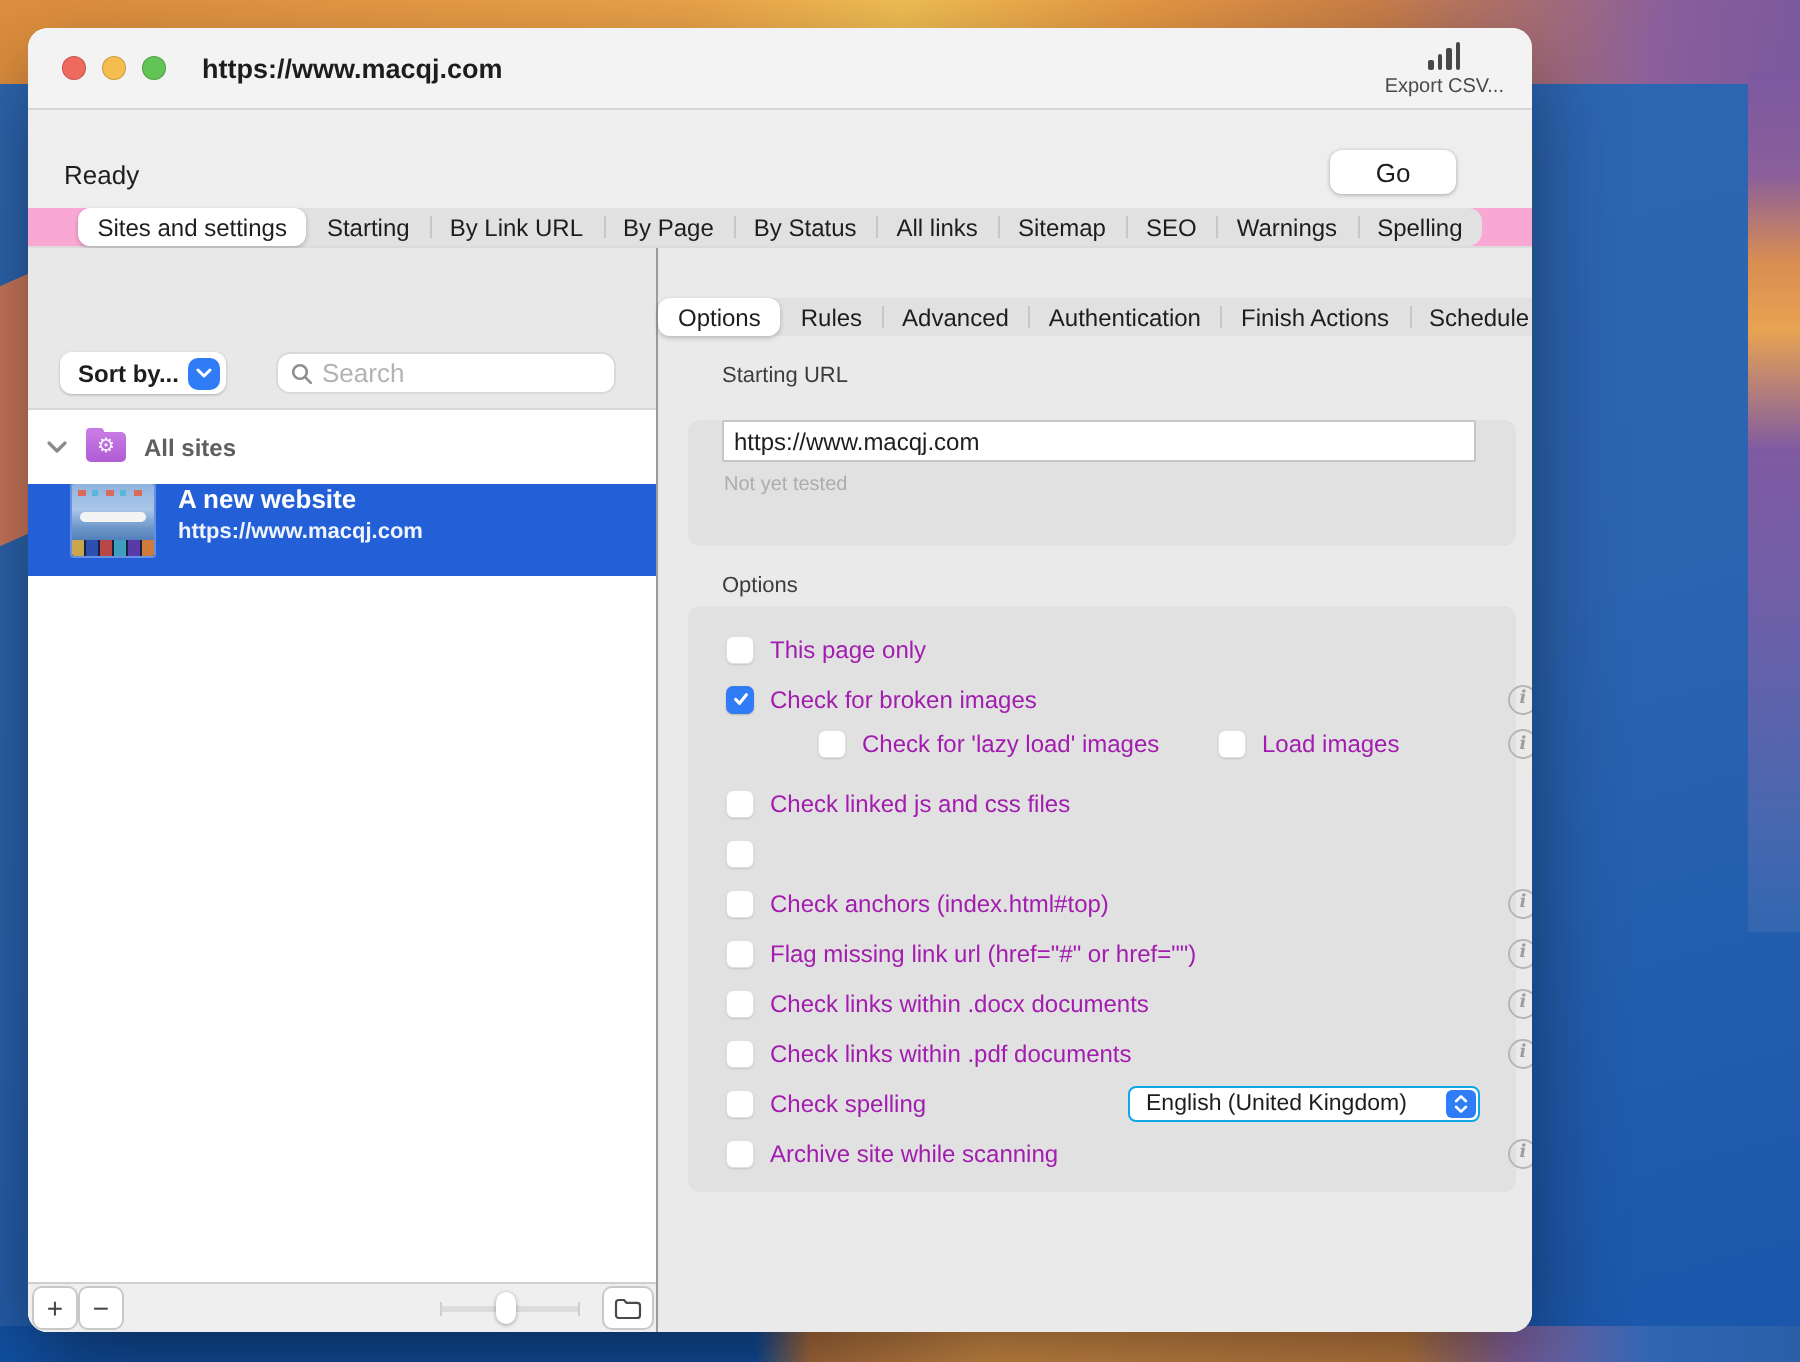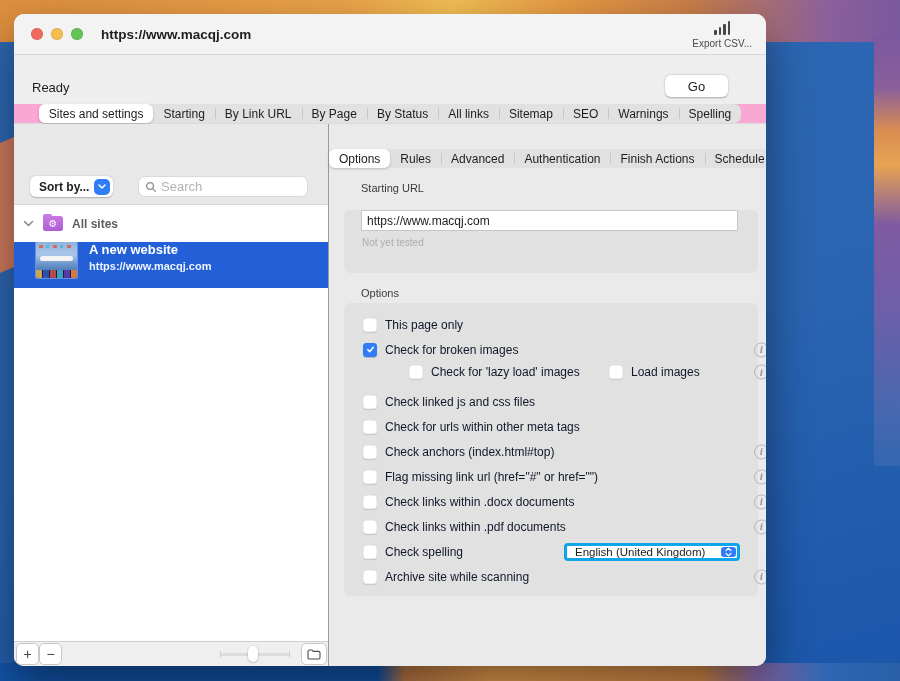--- a/index.html
+++ b/index.html
@@ -104,25 +104,25 @@
 
   .opt-row { position:relative; height:25px; display:flex; align-items:center; padding-left:19px; }
   .opt-row.lazy { height:20px; padding-left:65px; }
   .opt-row.gap-top { margin-top:7px; }
   .opt-col2 { position:absolute; left:265px; display:flex; align-items:center; }
   .cb { width:14px; height:14px; border-radius:3.5px; background:#fff; flex:none; margin-right:8px;
     box-shadow:inset 0 0 0 .5px rgba(0,0,0,.12), 0 .5px 1px rgba(0,0,0,.12); display:flex; align-items:center; justify-content:center; }
   .cb svg { display:none; }
   .cb.checked { background:#2f7cf6; box-shadow:0 .5px 1px rgba(0,0,0,.2); }
   .cb.checked svg { display:block; }
-  .opt-label { font-size:12px; color:#0f172a; white-space:nowrap; }
+  .opt-label { font-size:12px; color:#a21caf; white-space:nowrap; }
   .info { position:absolute; left:410px; top:50%; transform:translateY(-50%); width:15px; height:15px; border-radius:50%;
     border:1px solid #b6b6b6; color:#9d9d9d; font:italic 600 9px "DejaVu Serif",serif; display:flex; align-items:center; justify-content:center; }
   .popup { position:absolute; left:220px; top:50%; transform:translateY(-50%); width:176px; height:18px; background:#fff;
-    border:3px solid #0ea5e9; border-radius:4px; display:flex; align-items:center; padding-left:8px; }
+    border:1px solid #0ea5e9; border-radius:4px; display:flex; align-items:center; padding-left:8px; }
   .popup-label { font-size:11.5px; color:#1d1d1f; }
   .stepper { position:absolute; right:1px; top:1px; bottom:1px; width:15px; background:#2f7cf6; border-radius:3px;
     display:flex; align-items:center; justify-content:center; }
 </style>
 </head>
 <body>
 
 <div class="stage">
   <div class="wp-base"></div>
   <div class="wp-top"></div>
@@ -286,21 +286,20 @@
             <span class="info">i</span>
           </div>
 
           <div class="opt-row gap-top">
             <span class="cb"></span>
             <span class="opt-label">Check linked js and css files</span>
           </div>
 
           <div class="opt-row">
             <span class="cb"></span>
-            <span class="opt-label">Check for urls within other meta tags</span>
           </div>
 
           <div class="opt-row">
             <span class="cb"></span>
             <span class="opt-label">Check anchors (index.html#top)</span>
             <span class="info">i</span>
           </div>
 
           <div class="opt-row">
             <span class="cb"></span>

